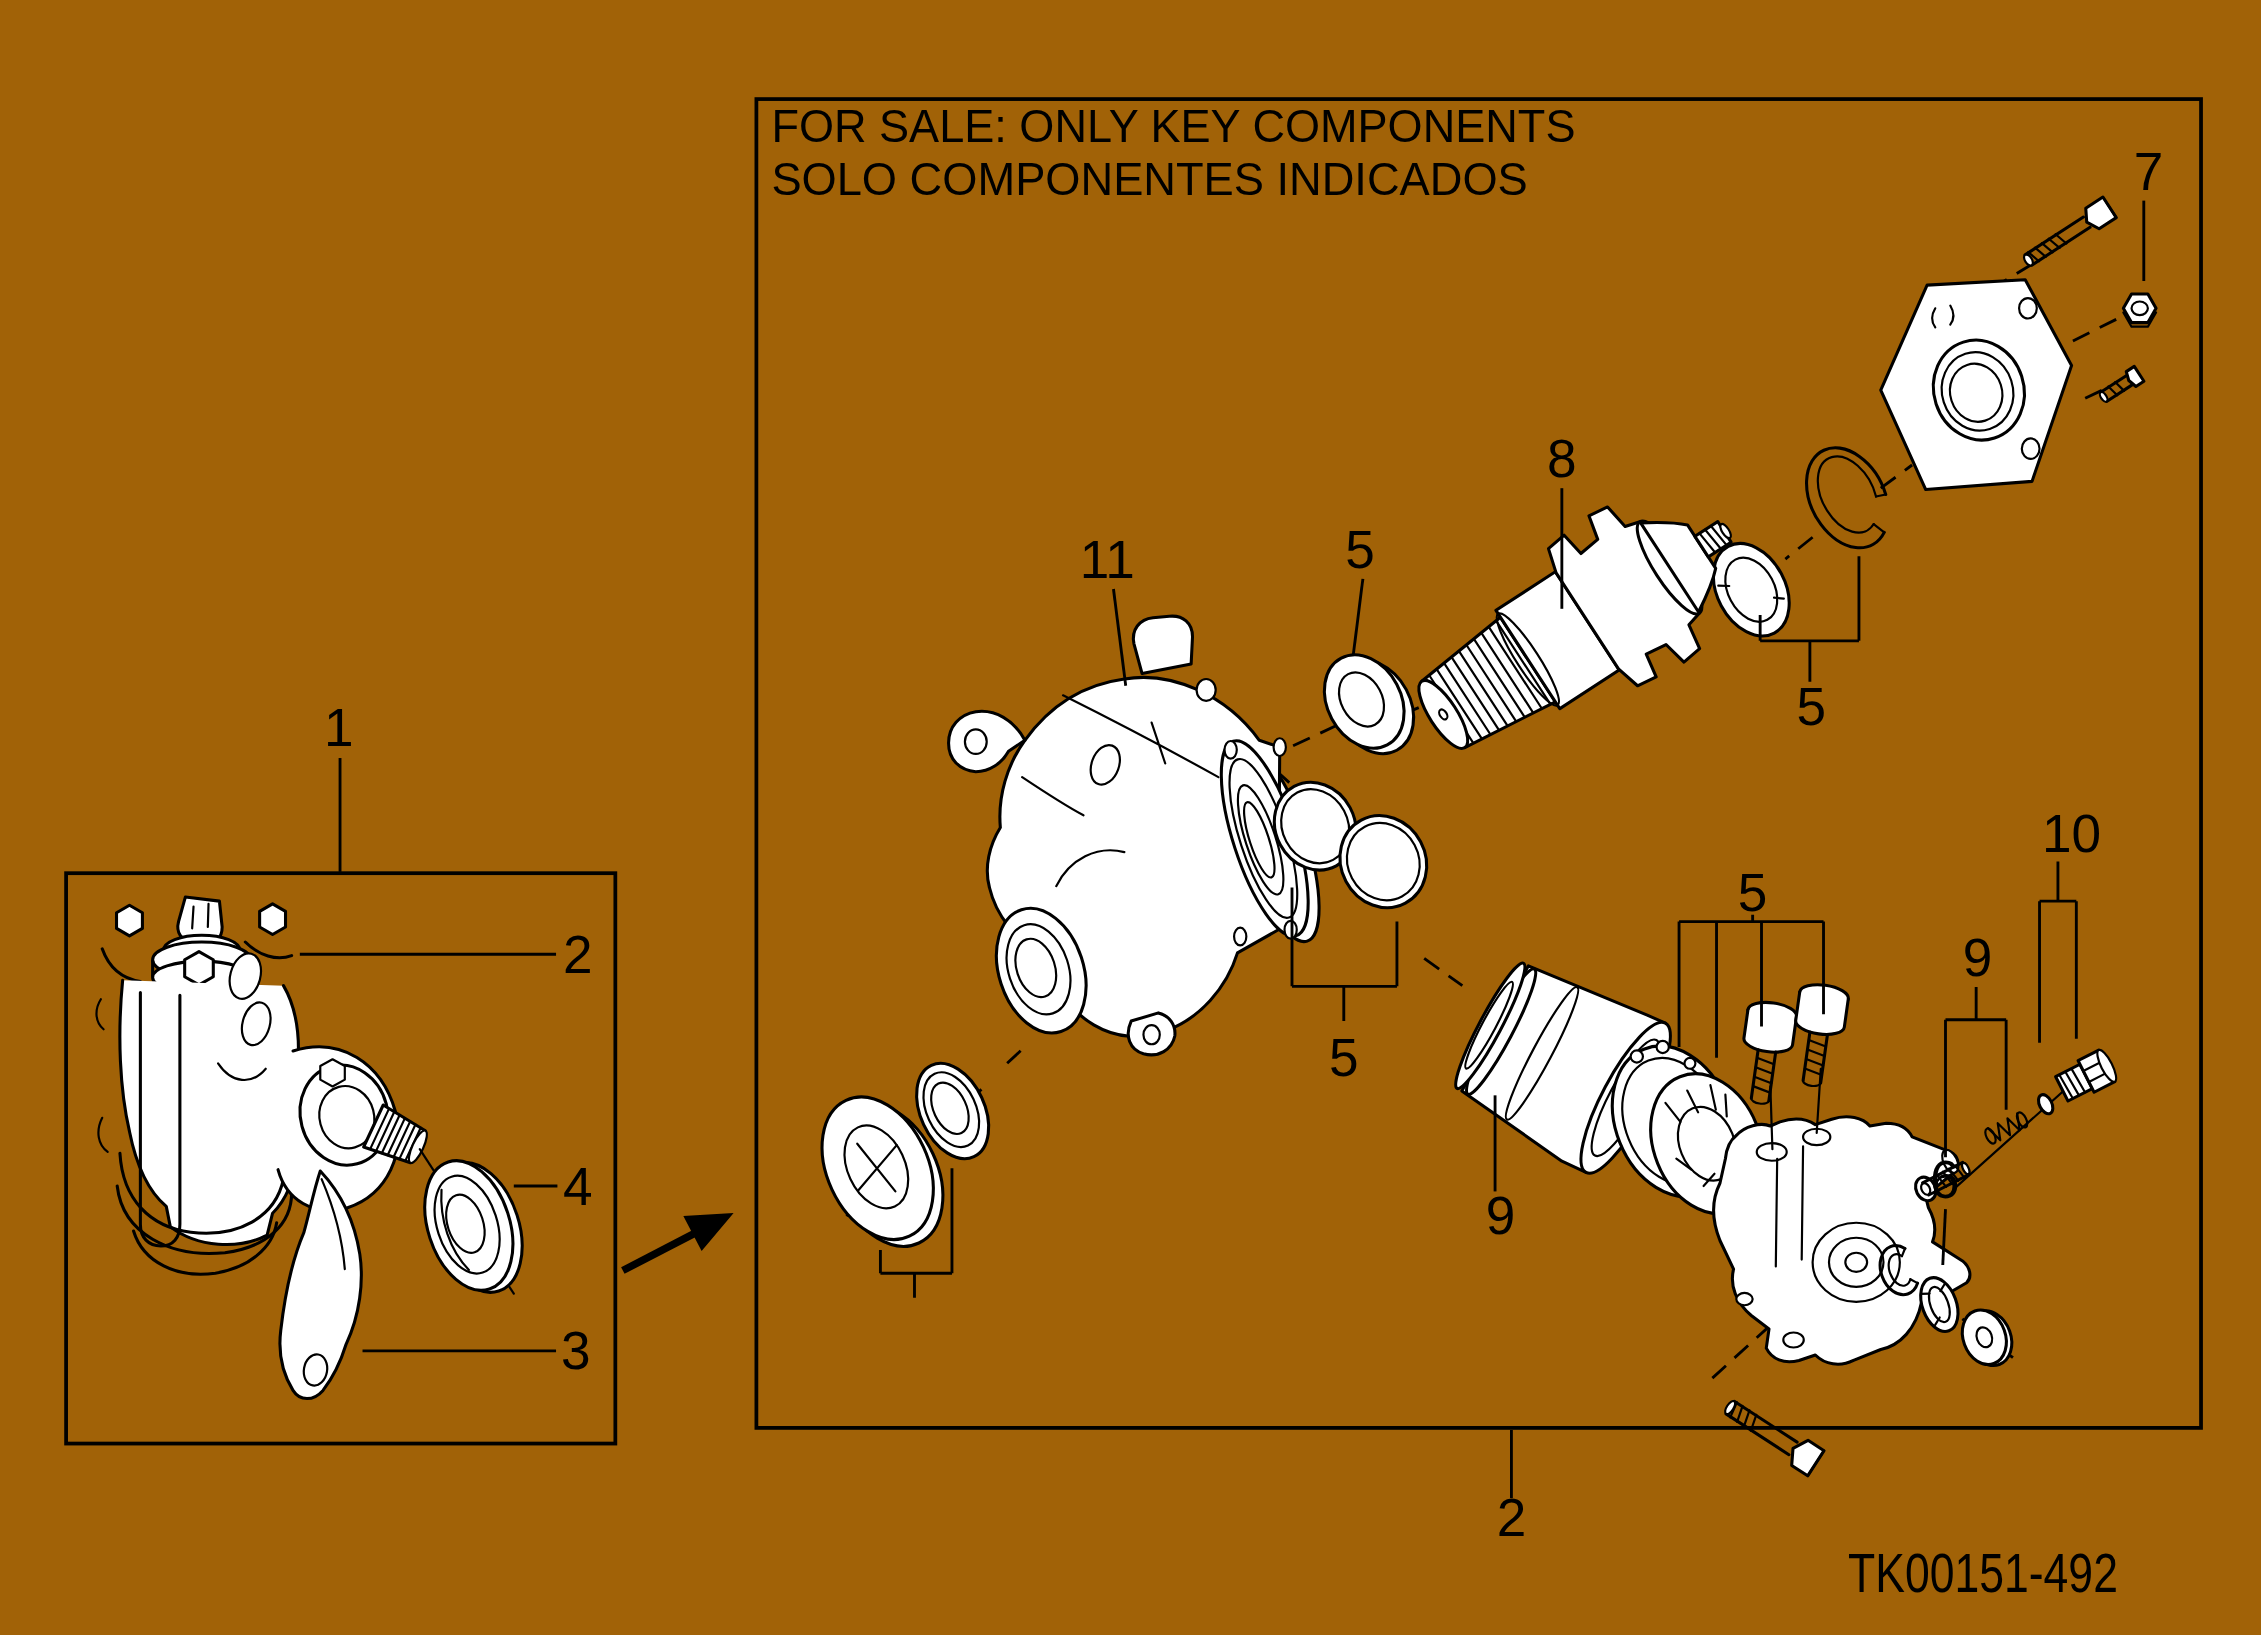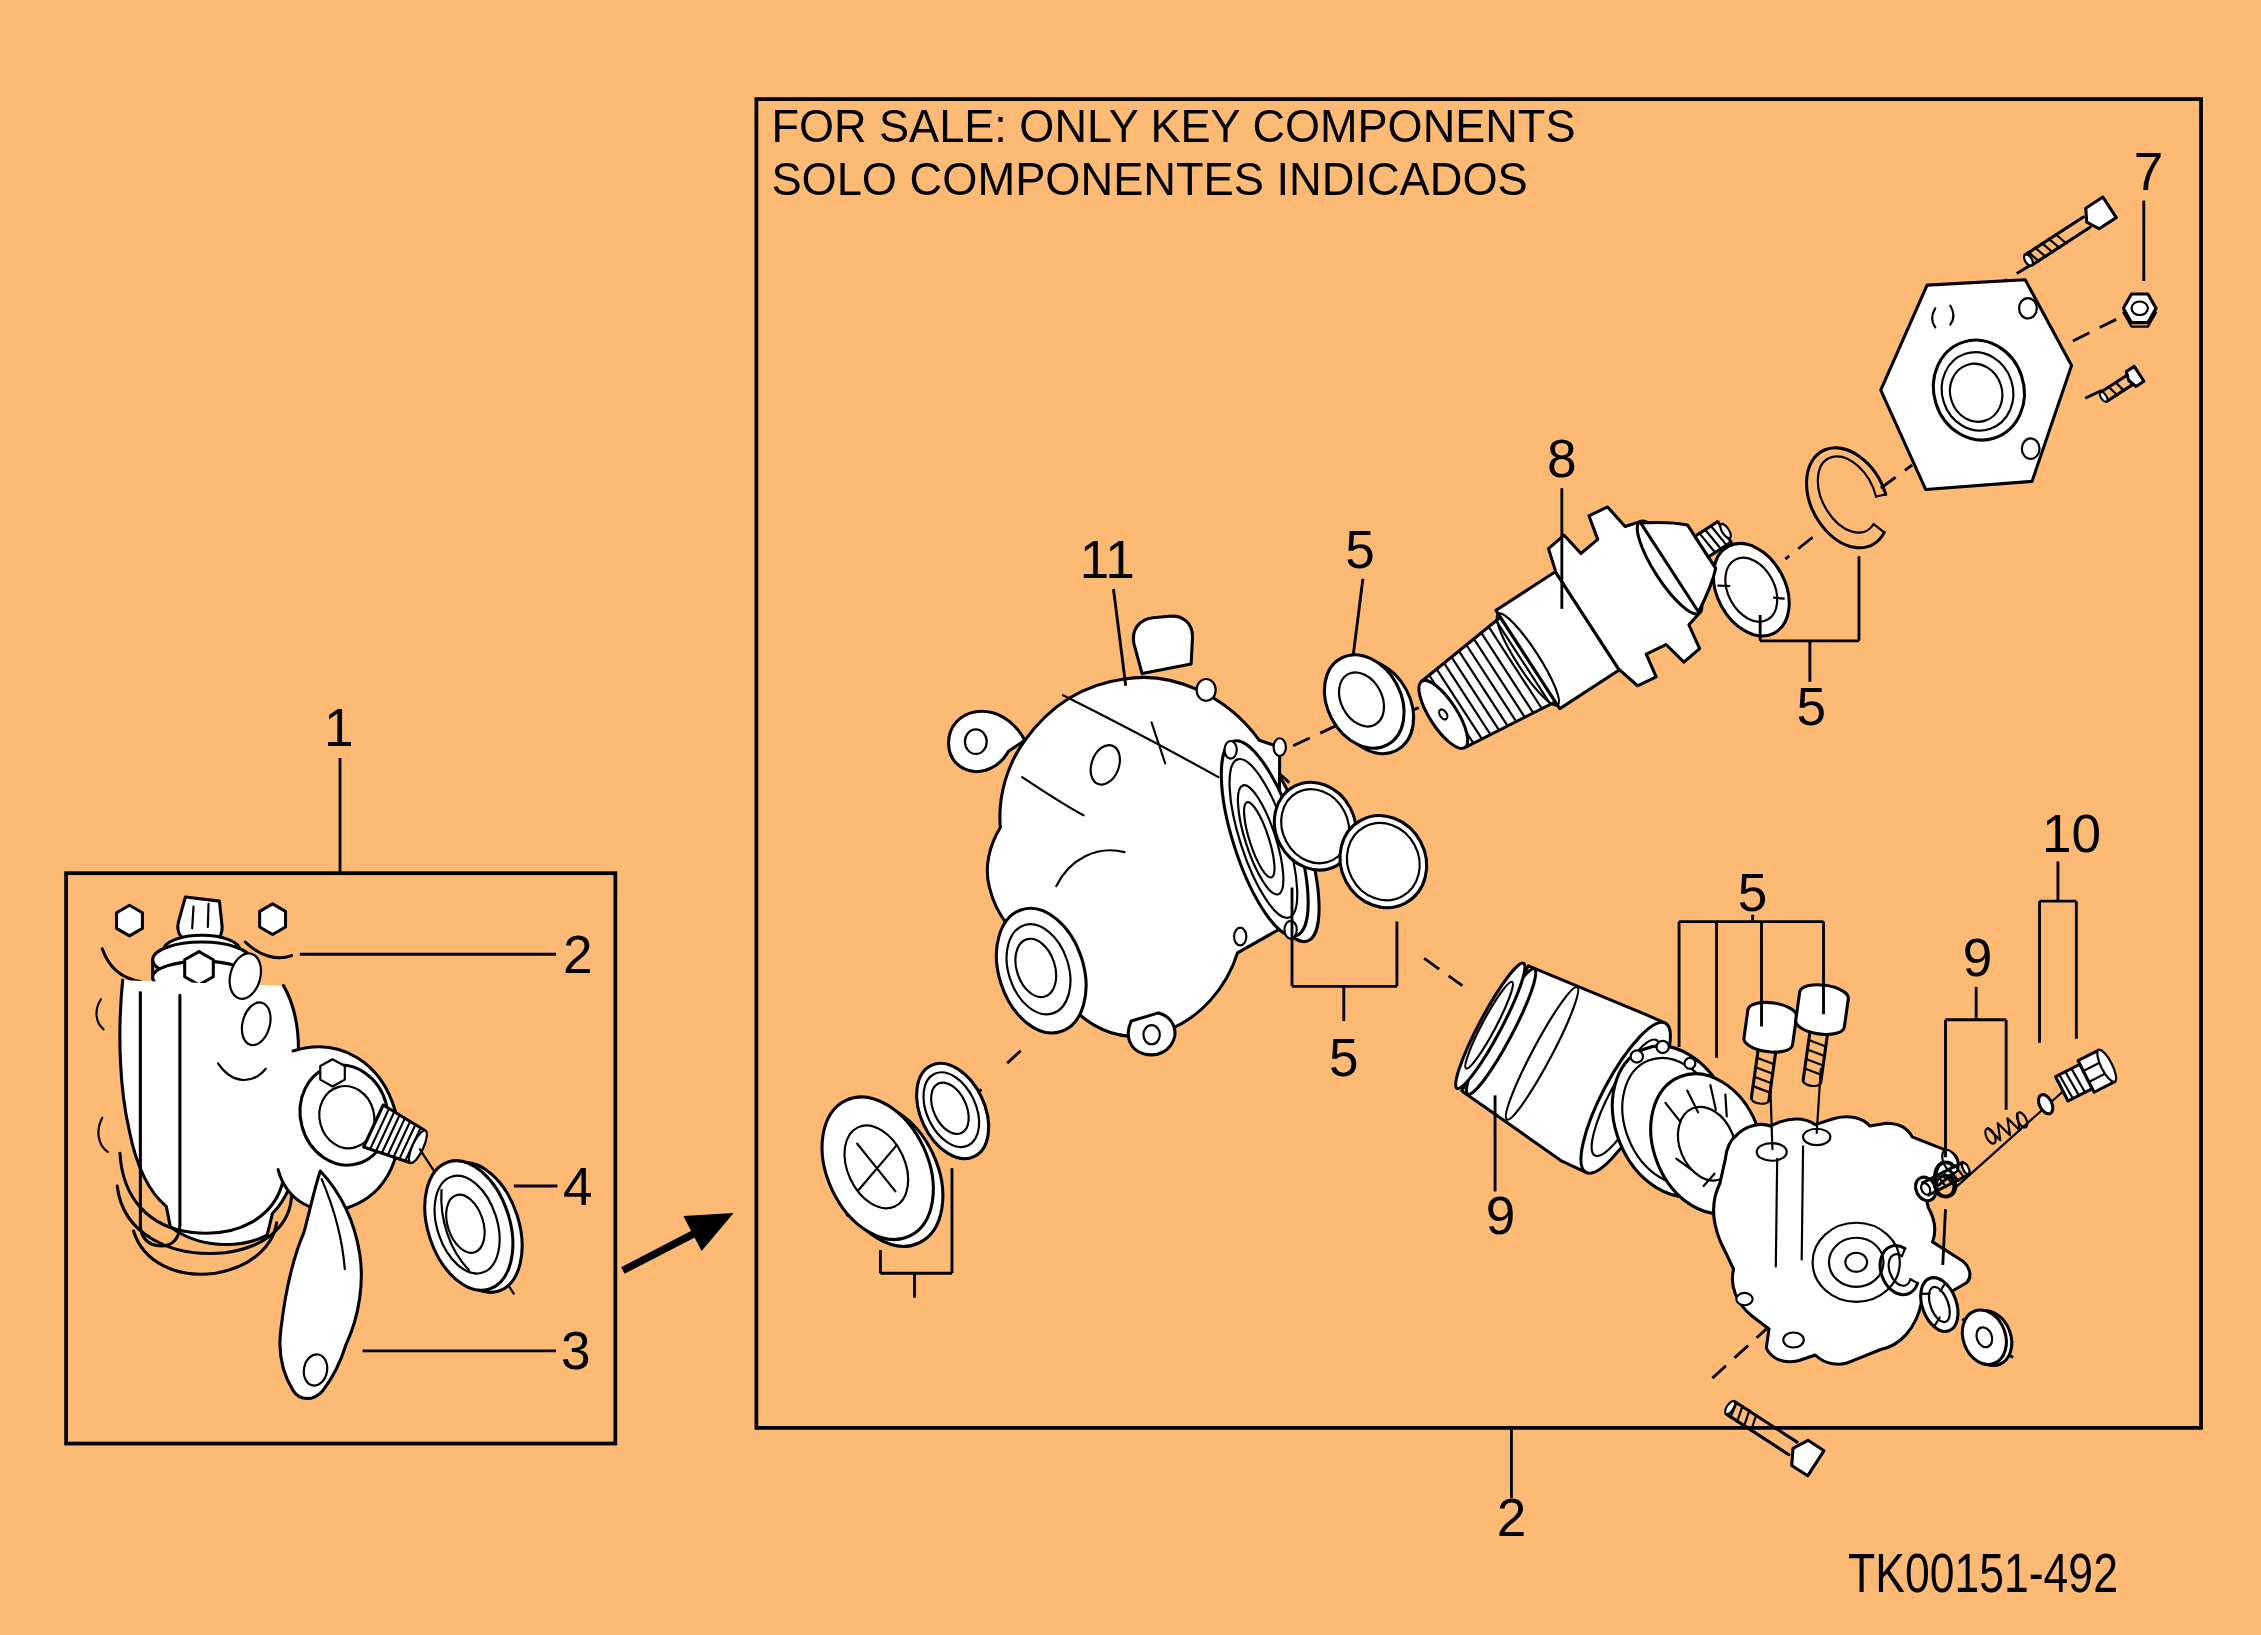--- a/index.html
+++ b/index.html
@@ -1,16 +1,16 @@
 <!DOCTYPE html>
 <html style="font-size:11px"><head>
 <meta charset="utf-8">
 <style>
   html,body{margin:0;padding:0;background:#e8e8e8}
-  .stage{position:relative;width:2261px;height:1636px;background:#fdba74;overflow:hidden}
+  .stage{position:relative;width:2261px;height:1636px;background:#a16207;overflow:hidden}
   svg{position:absolute;inset:0;display:block}
   text{font-family:"Liberation Sans","DejaVu Sans",sans-serif;fill:#000}
   .callout{font-size:78px;text-anchor:middle;font-weight:400}
   .hdr{font-size:68px}
   .code{font-size:82px;text-anchor:end}
   .ln{fill:none;stroke:#000;stroke-width:4.5;stroke-linecap:round;stroke-linejoin:round}
   .ln2{fill:none;stroke:#000;stroke-width:3.2;stroke-linecap:round;stroke-linejoin:round}
   .pt{fill:#fff;stroke:#000;stroke-width:4.5;stroke-linecap:round;stroke-linejoin:round}
   .pt2{fill:#fff;stroke:#000;stroke-width:3.2;stroke-linecap:round;stroke-linejoin:round}
   .dash{fill:none;stroke:#000;stroke-width:4.2;stroke-dasharray:27 17;stroke-linecap:butt}

